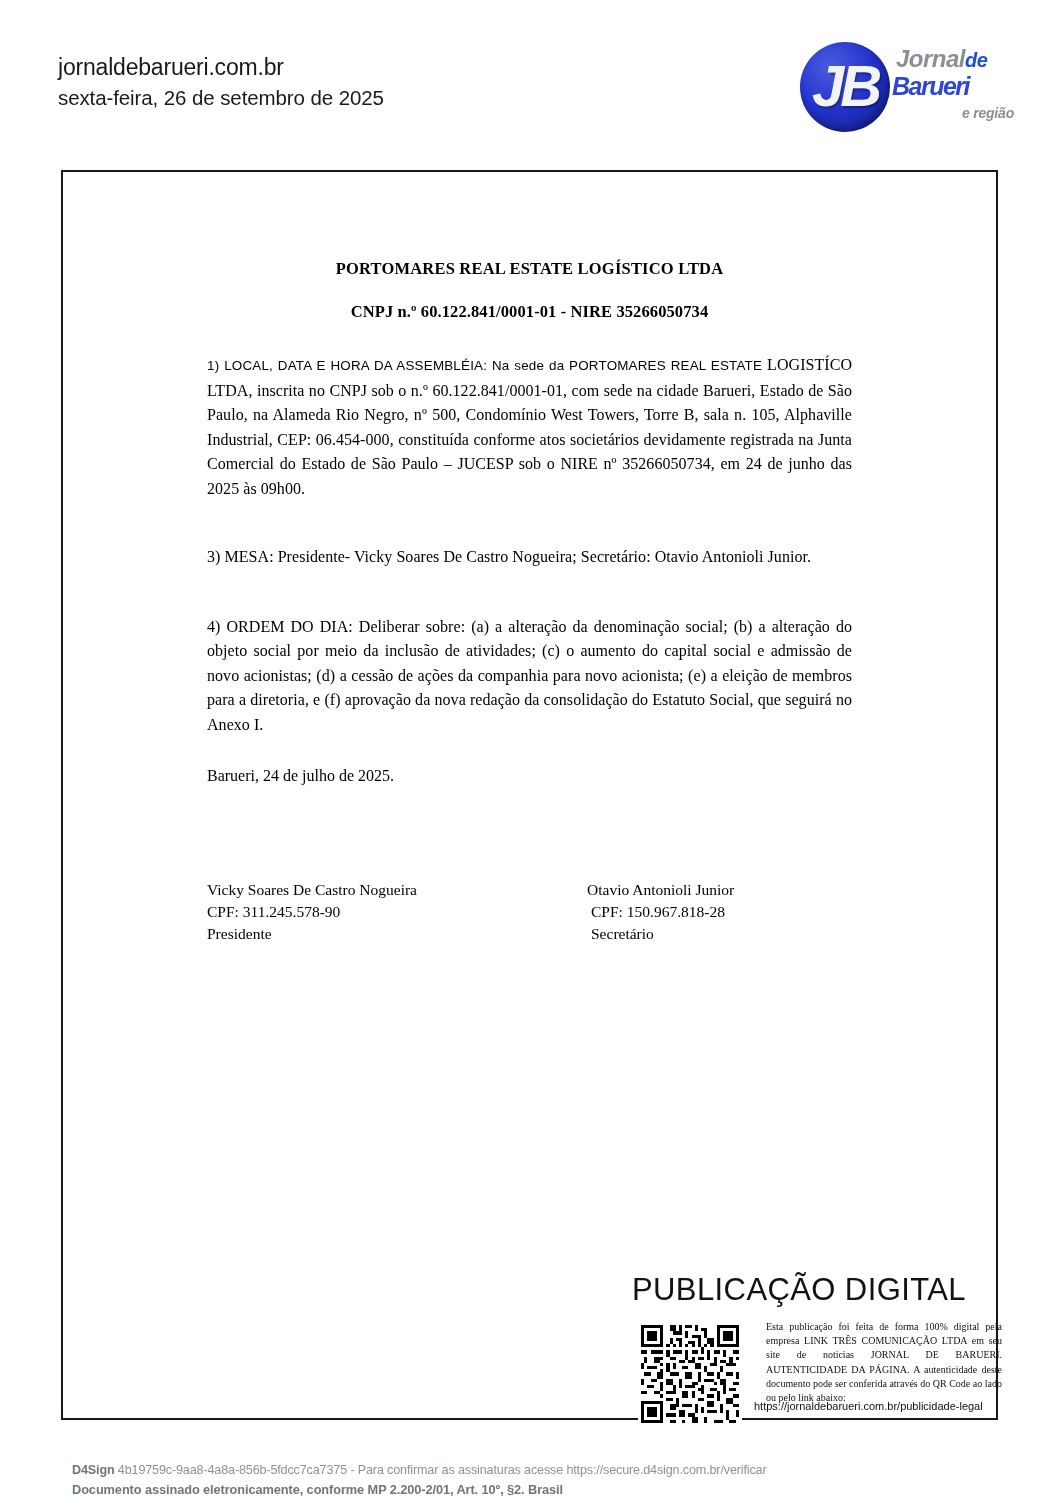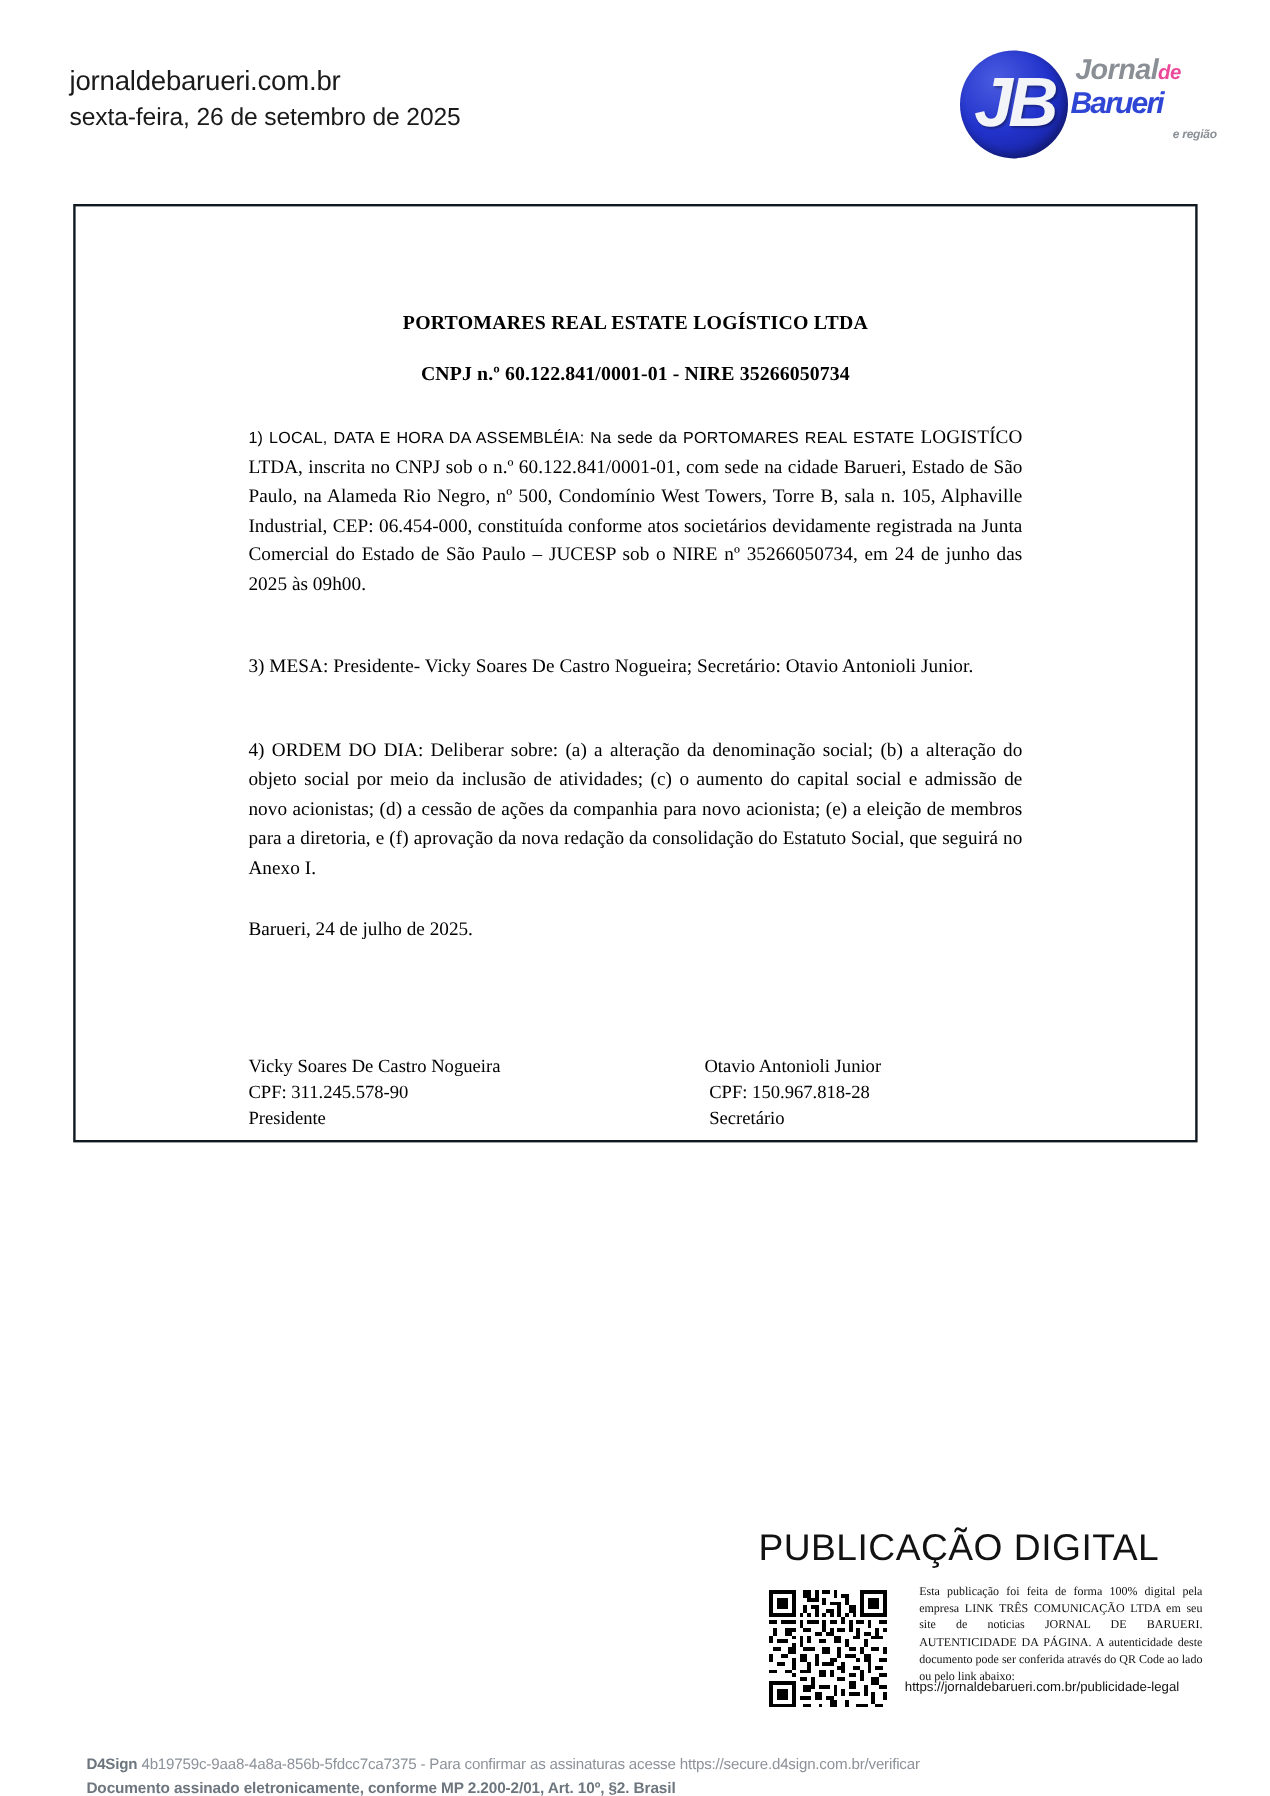--- a/index.html
+++ b/index.html
@@ -88,48 +88,48 @@
   }
   .logo-line1 {
     position: absolute;
     left: 4px; top: 0;
     font-size: 24px;
     line-height: 26px;
     color: #8a8f96;
     letter-spacing: -0.5px;
   }
   .logo-line1 .de {
-    color: #ec4899;
-    font-size: 17px;
+    color: #1d4ed8;
+    font-size: 20px;
   }
   .logo-line2 {
     position: absolute;
     left: 0; top: 21px;
     font-size: 25px;
     line-height: 38px;
     color: #2f46d4;
     letter-spacing: -1.5px;
   }
   .logo-line3 {
     position: absolute;
     right: 6px; top: 62px;
-    font-size: 10px;
+    font-size: 14px;
     line-height: 10px;
     color: #8a8f96;
     letter-spacing: -0.2px;
     margin-left: 48px;
   }
 
   
   .doc-frame {
     position: absolute;
     left: 61px;
     top: 170px;
     width: 937px;
-    height: 782px;
+    height: 1250px;
     border: 2px solid #101820;
     background: #ffffff;
   }
 
   .doc-inner {
     position: absolute;
     left: 0; top: 0;
     width: 100%;
   }
 

